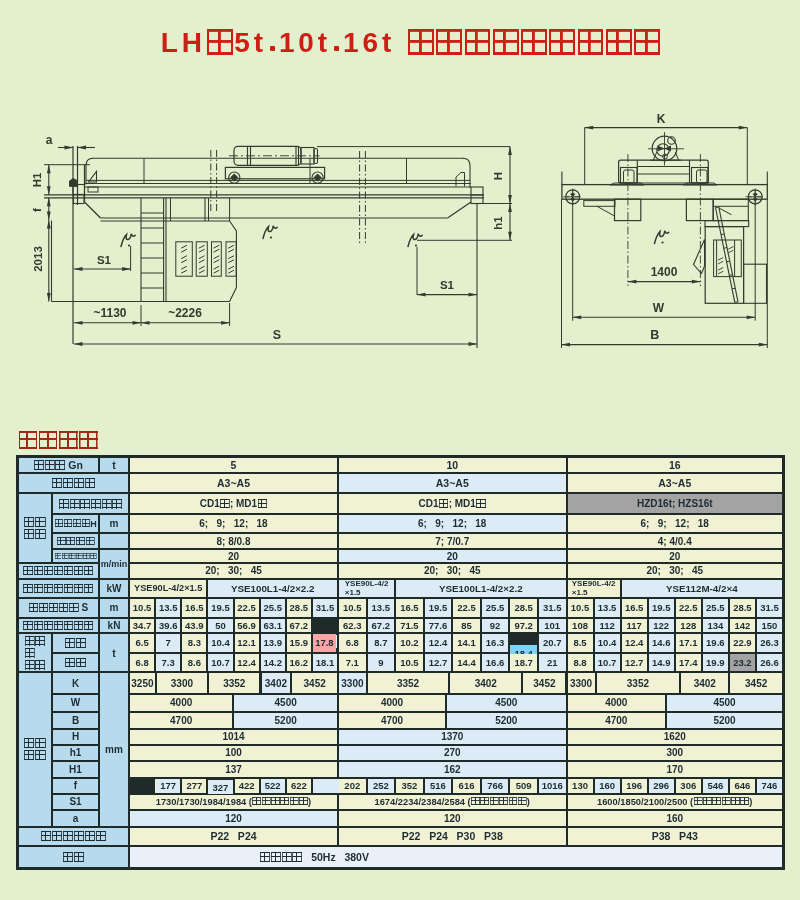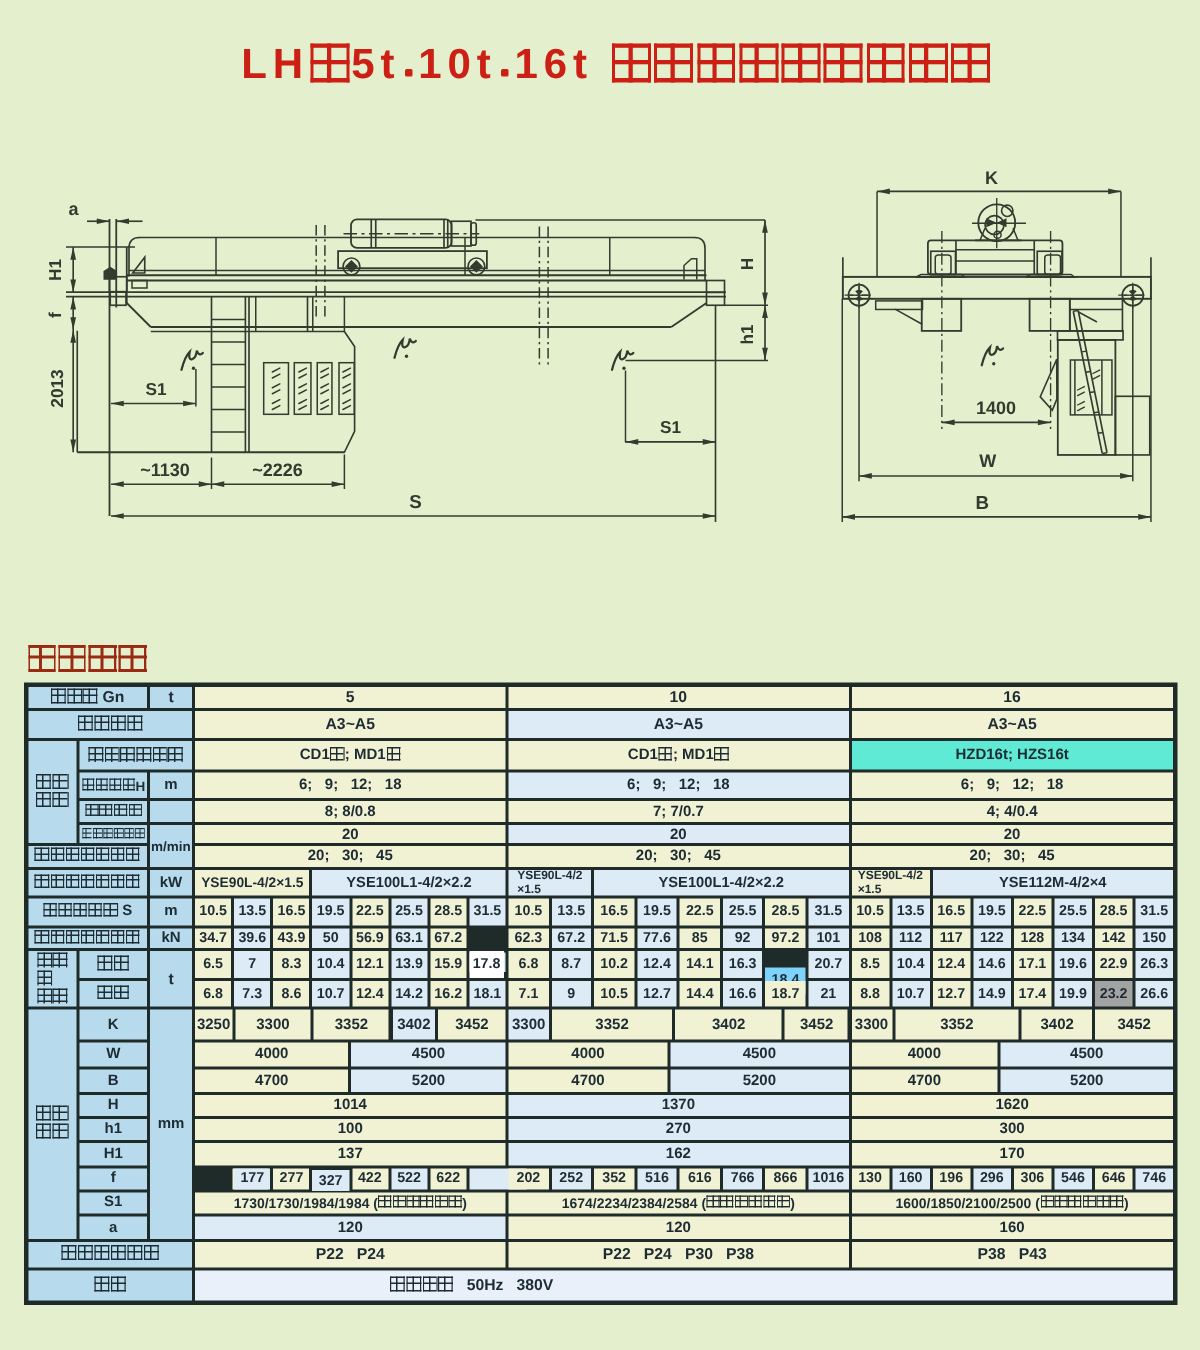--- a/index.html
+++ b/index.html
@@ -337,21 +337,21 @@
 <div class="tc" style="left:100px;top:550px;width:28px;height:27.5px;background:#b7dbed;font-size:9px;">
     <span>m/min</span>
   </div>
 
 <div class="tc" style="left:130px;top:494px;width:207px;height:19px;background:#f1f2d3;font-size:10px;">
     <span>CD1<i class="c"></i>;&nbsp;MD1<i class="c"></i></span>
   </div>
 <div class="tc" style="left:339px;top:494px;width:226.5px;height:19px;background:#f1f2d3;font-size:10px;">
     <span>CD1<i class="c"></i>;&nbsp;MD1<i class="c"></i></span>
   </div>
-<div class="tc" style="left:567.5px;top:494px;width:214.5px;height:19px;background:#5eead4;font-size:10px;">
+<div class="tc" style="left:567.5px;top:494px;width:214.5px;height:19px;background:#a3a3a3;font-size:10px;">
     <span>HZD16t;&nbsp;HZS16t</span>
   </div>
 
 <div class="tc" style="left:130px;top:515px;width:207px;height:17px;background:#f1f2d3;font-size:10px;">
     <span>6;&nbsp;&nbsp;&nbsp;9;&nbsp;&nbsp;&nbsp;12;&nbsp;&nbsp;&nbsp;18</span>
   </div>
 <div class="tc" style="left:339px;top:515px;width:226.5px;height:17px;background:#dcebf5;font-size:10px;">
     <span>6;&nbsp;&nbsp;&nbsp;9;&nbsp;&nbsp;&nbsp;12;&nbsp;&nbsp;&nbsp;18</span>
   </div>
 <div class="tc" style="left:567.5px;top:515px;width:214.5px;height:17px;background:#f1f2d3;font-size:10px;">
@@ -621,21 +621,21 @@
   </div>
 <div class="tc" style="left:260.625px;top:653.5px;width:24.125px;height:17.5px;background:#dcebf5;font-size:9.5px;">
     <span>14.2</span>
   </div>
 <div class="tc" style="left:286.75px;top:634px;width:24.125px;height:17.5px;background:#f1f2d3;font-size:9.5px;">
     <span>15.9</span>
   </div>
 <div class="tc" style="left:286.75px;top:653.5px;width:24.125px;height:17.5px;background:#f1f2d3;font-size:9.5px;">
     <span>16.2</span>
   </div>
-<div class="tc" style="left:312.875px;top:634px;width:23px;height:17.5px;background:#ffffff;font-size:9.5px;text-align:right;">
+<div class="tc" style="left:312.875px;top:634px;width:23px;height:17.5px;background:#fca5a5;font-size:9.5px;text-align:right;">
     <span>17.8</span>
   </div>
 <div class="tc" style="left:312.875px;top:653.5px;width:24.125px;height:17.5px;background:#dcebf5;font-size:9.5px;">
     <span>18.1</span>
   </div>
 <div class="tc" style="left:339px;top:634px;width:26.5625px;height:17.5px;background:#f1f2d3;font-size:9.5px;">
     <span>6.8</span>
   </div>
 <div class="tc" style="left:339px;top:653.5px;width:26.5625px;height:17.5px;background:#f1f2d3;font-size:9.5px;">
     <span>7.1</span>
@@ -906,21 +906,21 @@
 <div class="tc" style="left:424.688px;top:778.5px;width:26.5625px;height:14px;background:#dcebf5;font-size:9.5px;">
     <span>516</span>
   </div>
 <div class="tc" style="left:453.25px;top:778.5px;width:26.5625px;height:14px;background:#f1f2d3;font-size:9.5px;">
     <span>616</span>
   </div>
 <div class="tc" style="left:481.812px;top:778.5px;width:26.5625px;height:14px;background:#dcebf5;font-size:9.5px;">
     <span>766</span>
   </div>
 <div class="tc" style="left:510.375px;top:778.5px;width:26.5625px;height:14px;background:#f1f2d3;font-size:9.5px;">
-    <span>866</span>
+    <span>509</span>
   </div>
 <div class="tc" style="left:538.938px;top:778.5px;width:26.5625px;height:14px;background:#dcebf5;font-size:9.5px;">
     <span>1016</span>
   </div>
 <div class="tc" style="left:567.5px;top:778.5px;width:25.0625px;height:14px;background:#f1f2d3;font-size:9.5px;">
     <span>130</span>
   </div>
 <div class="tc" style="left:594.562px;top:778.5px;width:25.0625px;height:14px;background:#dcebf5;font-size:9.5px;">
     <span>160</span>
   </div>

